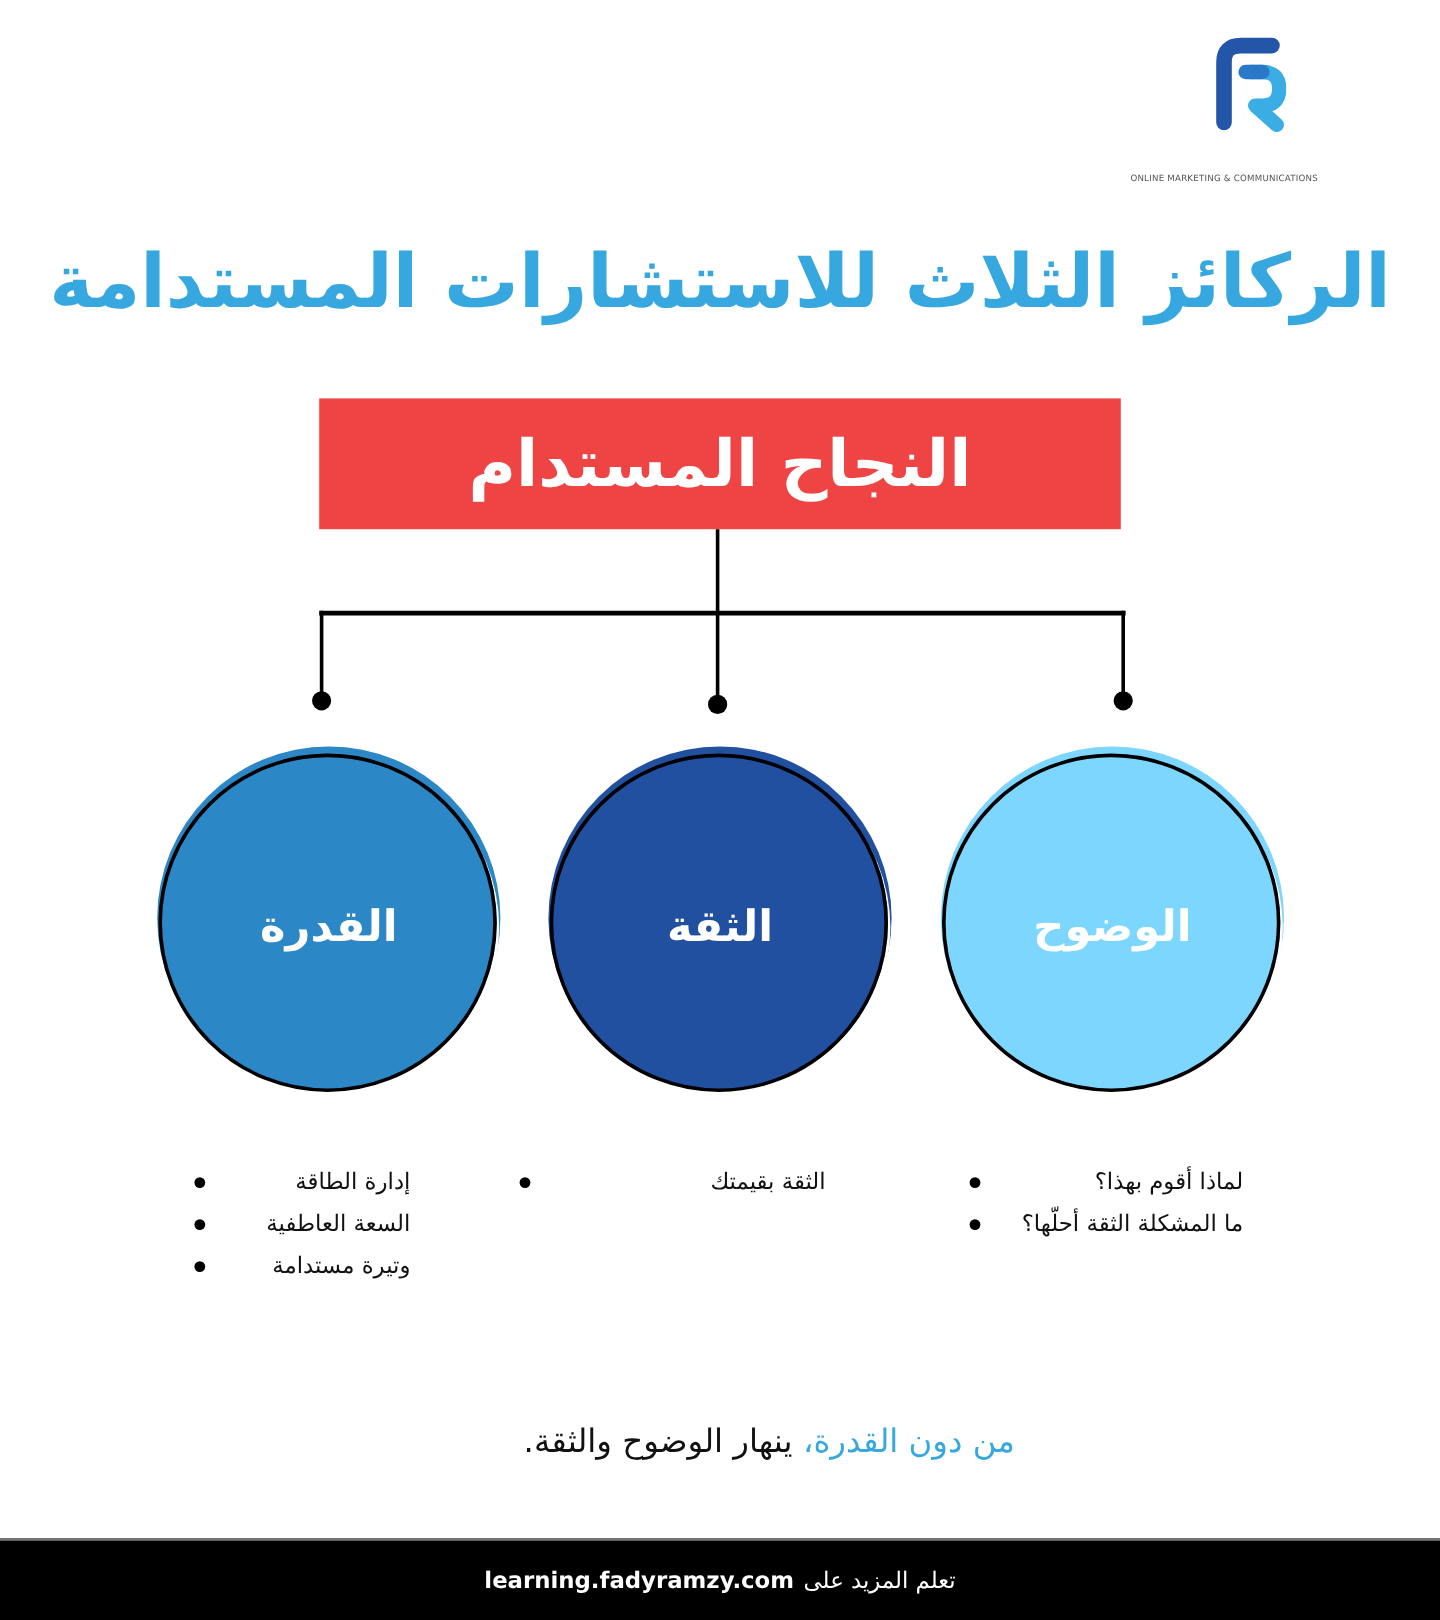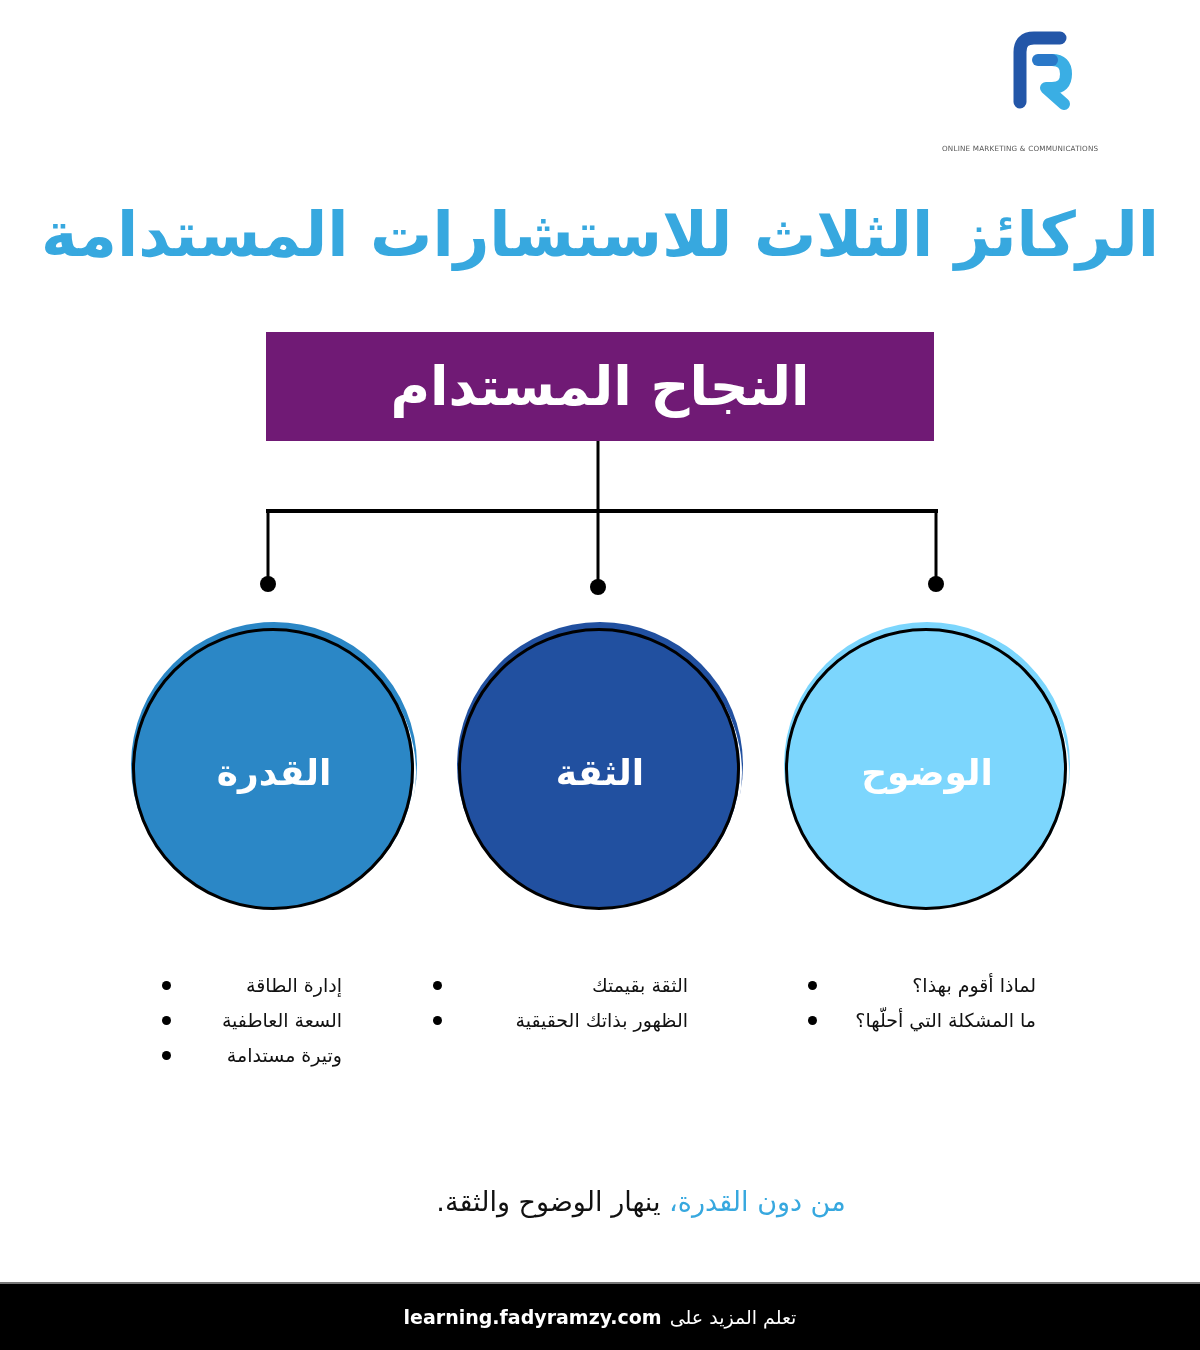--- a/index.html
+++ b/index.html
@@ -20,21 +20,21 @@
       font-family: "DejaVu Sans", sans-serif; font-size: 7.2px; letter-spacing: 0.2px;
       color: #555; white-space: nowrap;
     }
     .main-title {
       position: absolute; left: 0; top: 190px; width: 1200px; text-align: center;
       direction: rtl; font-family: "DejaVu Sans", sans-serif; font-weight: bold;
       font-size: 62px; color: #37a8df; line-height: 90px;
     }
     .root-box {
       position: absolute; left: 266px; top: 332px; width: 668px; height: 109px;
-      background: #701a75; display: flex; align-items: center; justify-content: center;
+      background: #ef4444; display: flex; align-items: center; justify-content: center;
     }
     .root-label {
       color: #fff; font-weight: bold; font-size: 54px; direction: rtl;
       font-family: "DejaVu Sans", sans-serif; line-height: 1;
     }
     .connectors { position: absolute; left: 0; top: 0; width: 1200px; height: 620px; pointer-events: none; }
     .pillar { position: absolute; top: 622px; width: 290px; height: 296px; }
     .pillar .fill {
       position: absolute; left: 0; top: 0; width: 286px; height: 286px; border-radius: 50%;
     }
@@ -111,25 +111,24 @@
   <div class="label">الثقة</div>
 </div>
 <div class="pillar" style="left:131px;">
   <div class="fill" style="background:#2b87c6;"></div>
   <div class="ring"></div>
   <div class="label">القدرة</div>
 </div>
 
 <ul class="bullets" style="right:164px; width:240px;">
   <li><span>لماذا أقوم بهذا؟</span><span class="dot" style="left:12px;"></span></li>
-  <li><span>ما المشكلة التي أحلّها؟</span><span class="dot" style="left:12px;"></span></li>
+  <li><span>ما المشكلة الثقة أحلّها؟</span><span class="dot" style="left:12px;"></span></li>
 </ul>
 <ul class="bullets" style="right:512px; width:255px;">
   <li><span>الثقة بقيمتك</span><span class="dot" style="left:0px;"></span></li>
-  <li><span>الظهور بذاتك الحقيقية</span><span class="dot" style="left:0px;"></span></li>
 </ul>
 <ul class="bullets" style="right:858px; width:180px;">
   <li><span>إدارة الطاقة</span><span class="dot" style="left:0px;"></span></li>
   <li><span>السعة العاطفية</span><span class="dot" style="left:0px;"></span></li>
   <li><span>وتيرة مستدامة</span><span class="dot" style="left:0px;"></span></li>
 </ul>
 
 <div class="quote">
   <span class="accent">من دون القدرة،</span>
   <span>ينهار الوضوح والثقة</span><span>.</span>

